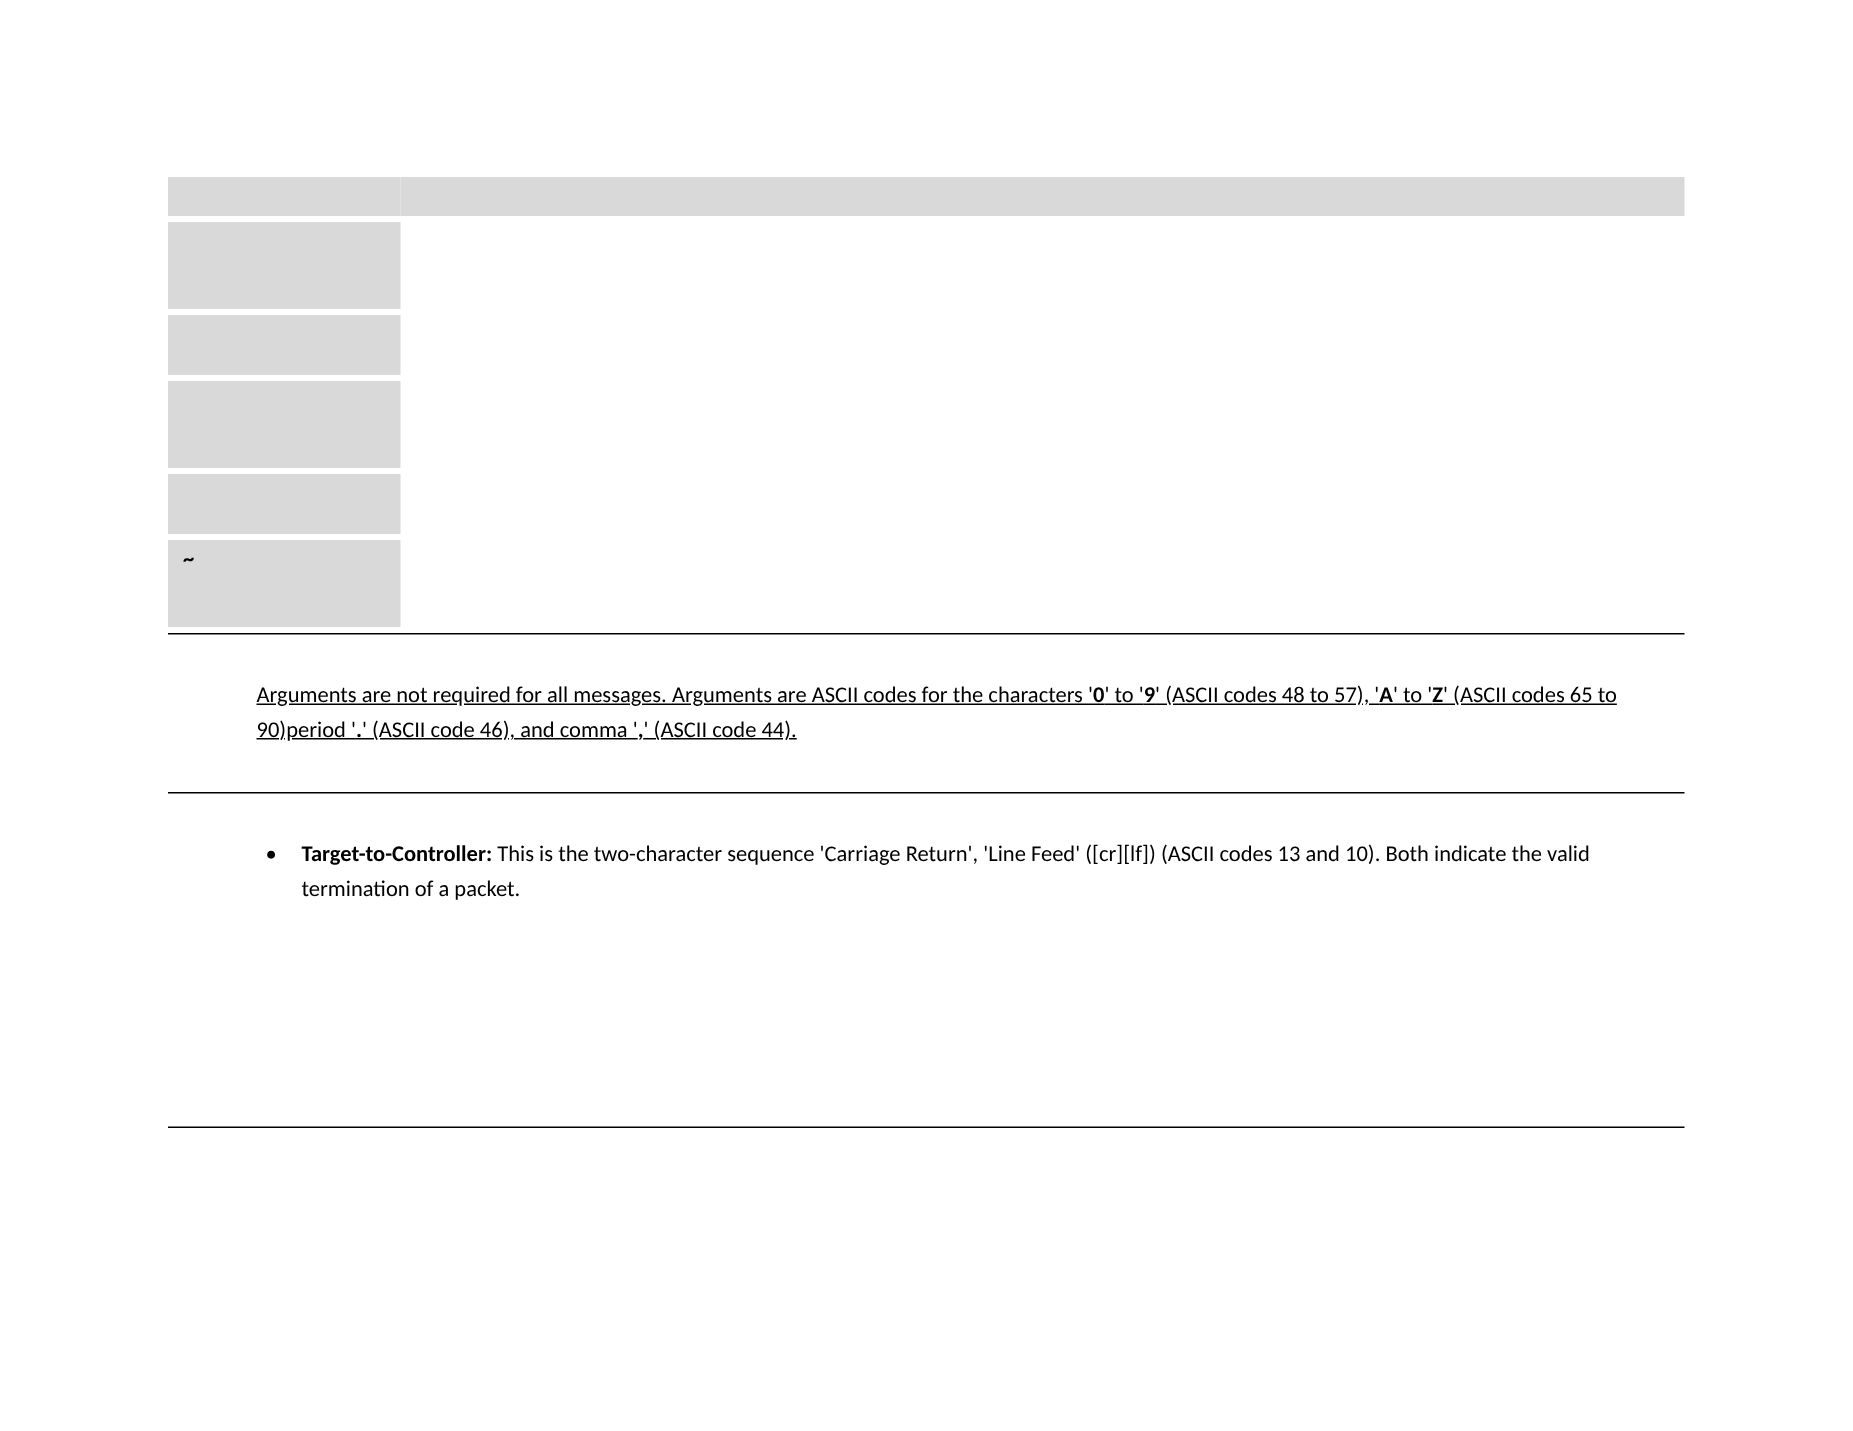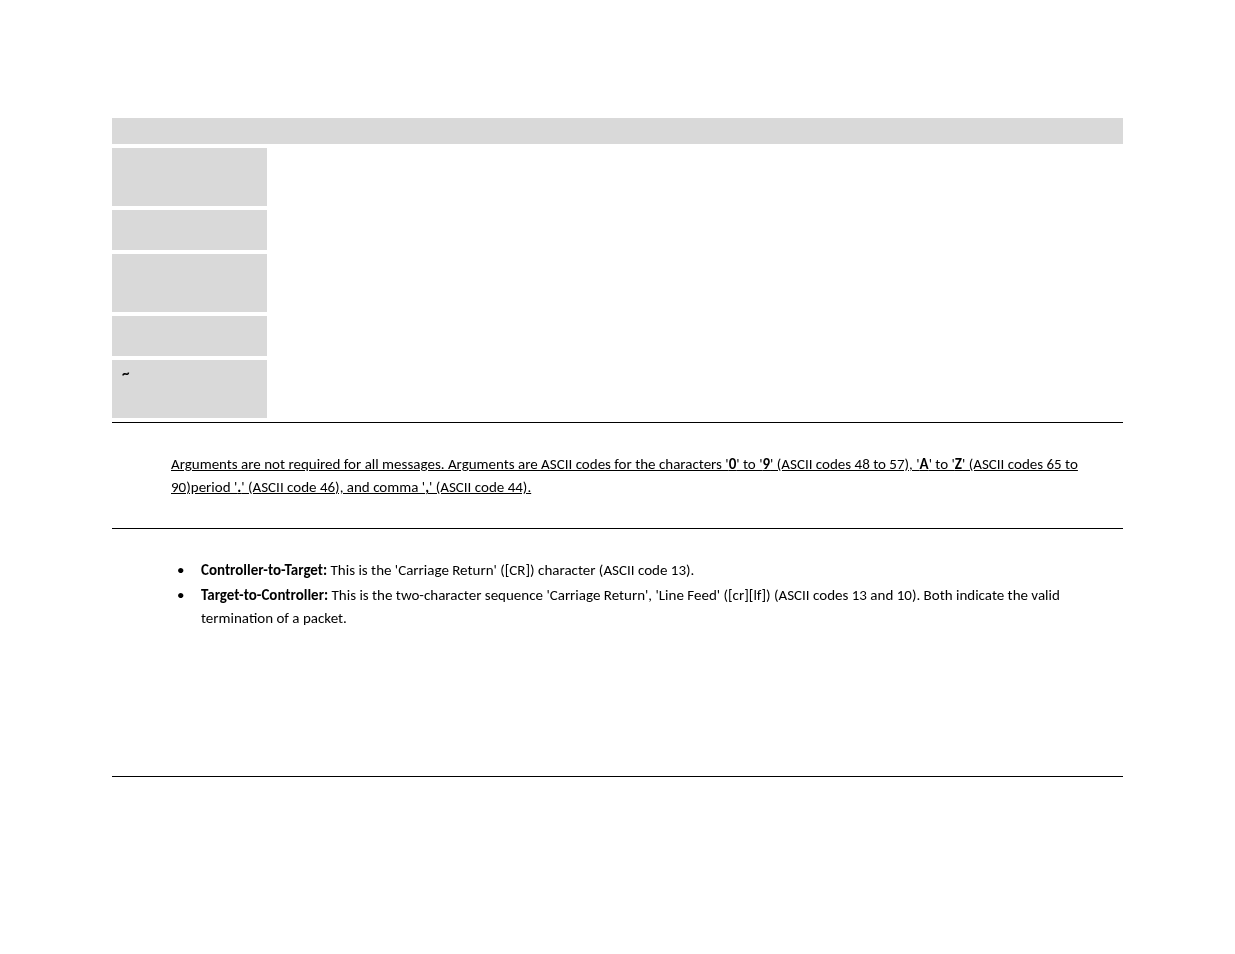--- a/index.html
+++ b/index.html
@@ -130,22 +130,19 @@
 
   <div class="para">
     <span>Arguments are not required for all messages. Arguments are ASCII codes for the characters '</span><span class="bold">0</span><span>' to '</span><span class="bold">9</span><span>' (ASCII codes 48 to 57), '</span><span class="bold">A</span><span>' to '</span><span class="bold">Z</span><span>' (ASCII codes 65 to 90)period '</span><span class="bold">.</span><span>' (ASCII code 46), and comma '</span><span class="bold">,</span><span>' (ASCII code 44).</span>
   </div>
 
   <hr class="divider">
 
   <div class="para2">
     <ul class="bullets">
       <li>
-        <span class="bold">Controller-to-Target:</span><span> This is the 'Carriage Return' ([CR]) character (ASCII code 13).</span>
-      </li>
-      <li>
         <span class="bold">Target-to-Controller:</span><span> This is the two-character sequence 'Carriage Return', 'Line Feed' ([cr][lf]) (ASCII codes 13 and 10). Both indicate the valid termination of a packet.</span>
       </li>
     </ul>
   </div>
 
   <hr class="divider">
 </div>
 
 </body></html>

